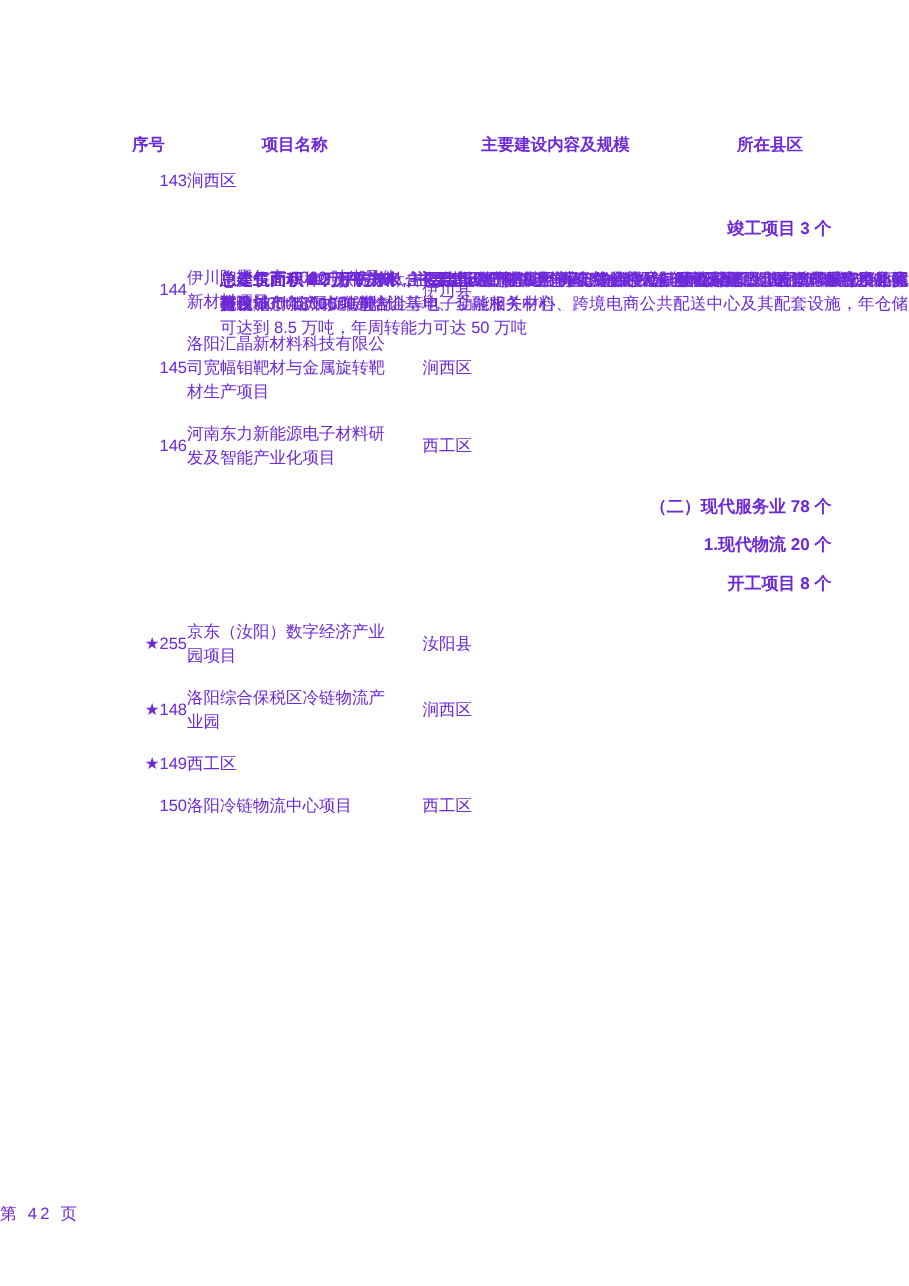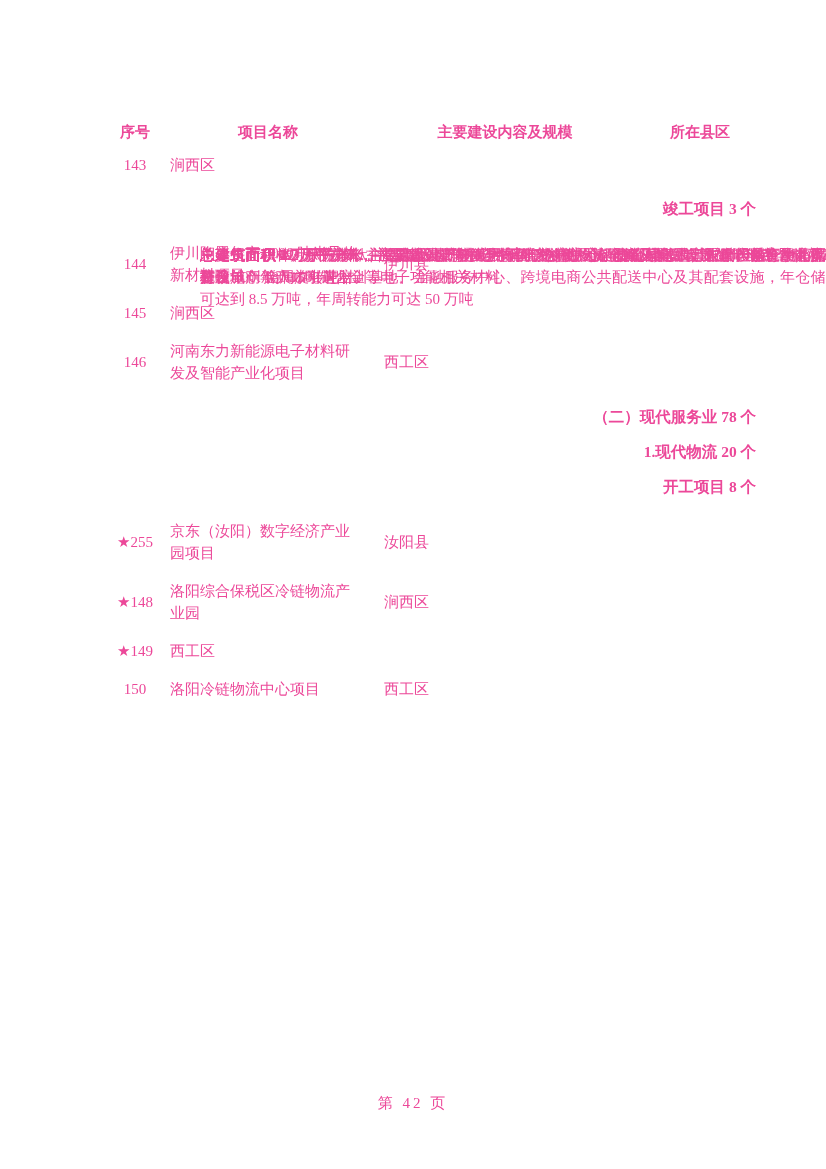--- a/index.html
+++ b/index.html
@@ -1,55 +1,55 @@
 <!DOCTYPE html>
 <html><head>
 <meta charset="utf-8">
 <style>
   html,body { margin:0; padding:0; background:#ffffff; }
   .page {
     position:relative;
     width:826px; height:1169px;
     background:#ffffff;
-    color:#ec4899;
-    font-family:Liberation Serif, serif;
+    color:#6d28d9;
+    font-family:Liberation Sans, sans-serif;
     overflow:hidden;
   }
   .content { position:absolute; left:100px; top:122px; width:656px; }
 
   .thead {
     display:grid;
     grid-template-columns:70px 196px 278px 112px;
     font-weight:bold; font-size:15px; line-height:20px;
     padding-bottom:4px;
   }
   .thead div { text-align:center; }
 
   .prow {
     display:grid;
     grid-template-columns:70px 214px 252px 120px;
     align-items:center;
     padding:8px 0;
     font-size:15px; line-height:22px;
   }
-  .c.num { text-align:center; align-self:center; }
+  .c.num { text-align:right; align-self:center; }
   .c.name { padding-right:22px; text-align:left; }
   .c.content { text-align:justify; text-justify:inter-ideograph; }
   .c.district { text-align:left; }
 
   .section {
     font-weight:bold;
     font-size:15.5px; line-height:20px;
     margin:15px 0 15px 71px;
     text-align:right;
   }
 
   .footer {
     position:absolute; left:0; bottom:56px; width:100%;
-    text-align:center; font-size:15px; letter-spacing:3px;
+    font-size:15px; letter-spacing:3px;
   }
 </style>
 </head>
 <body>
 
 <div class="page">
   <div class="content">
 
     <div class="thead">
       <div>序号</div>
@@ -68,20 +68,21 @@
 
     <div class="prow">
       <div class="c num">144</div>
       <div class="c name">伊川陶墨年产 5000 吨半导体新材料项目</div>
       <div class="c content">总建筑面积 3 万平方米，主要建设生产车间、办公综合楼及其配套设施，年产 5000 吨半导体新材料</div>
       <div class="c district">伊川县</div>
     </div>
 
     <div class="prow">
       <div class="c num">145</div>
+      <div class="c name">洛阳汇晶新材料科技有限公司宽幅钼靶材与金属旋转靶材生产项目</div>
       <div class="c content">总建筑面积 2.2 万平方米，主要建设靶材生产车间、辅助设施车间及其配套设施，年产 200t 宽幅靶材及 100t 金属旋转靶材</div>
       <div class="c district">涧西区</div>
     </div>
 
     <div class="prow">
       <div class="c num">146</div>
       <div class="c name">河南东力新能源电子材料研发及智能产业化项目</div>
       <div class="c content">总建筑面积 2 万平方米，主要建设电子功能材料研发中心、标准化车间、智能管理系统及其配套设施，年产 18000 吨铜合金等电子功能相关材料</div>
       <div class="c district">西工区</div>
     </div>

